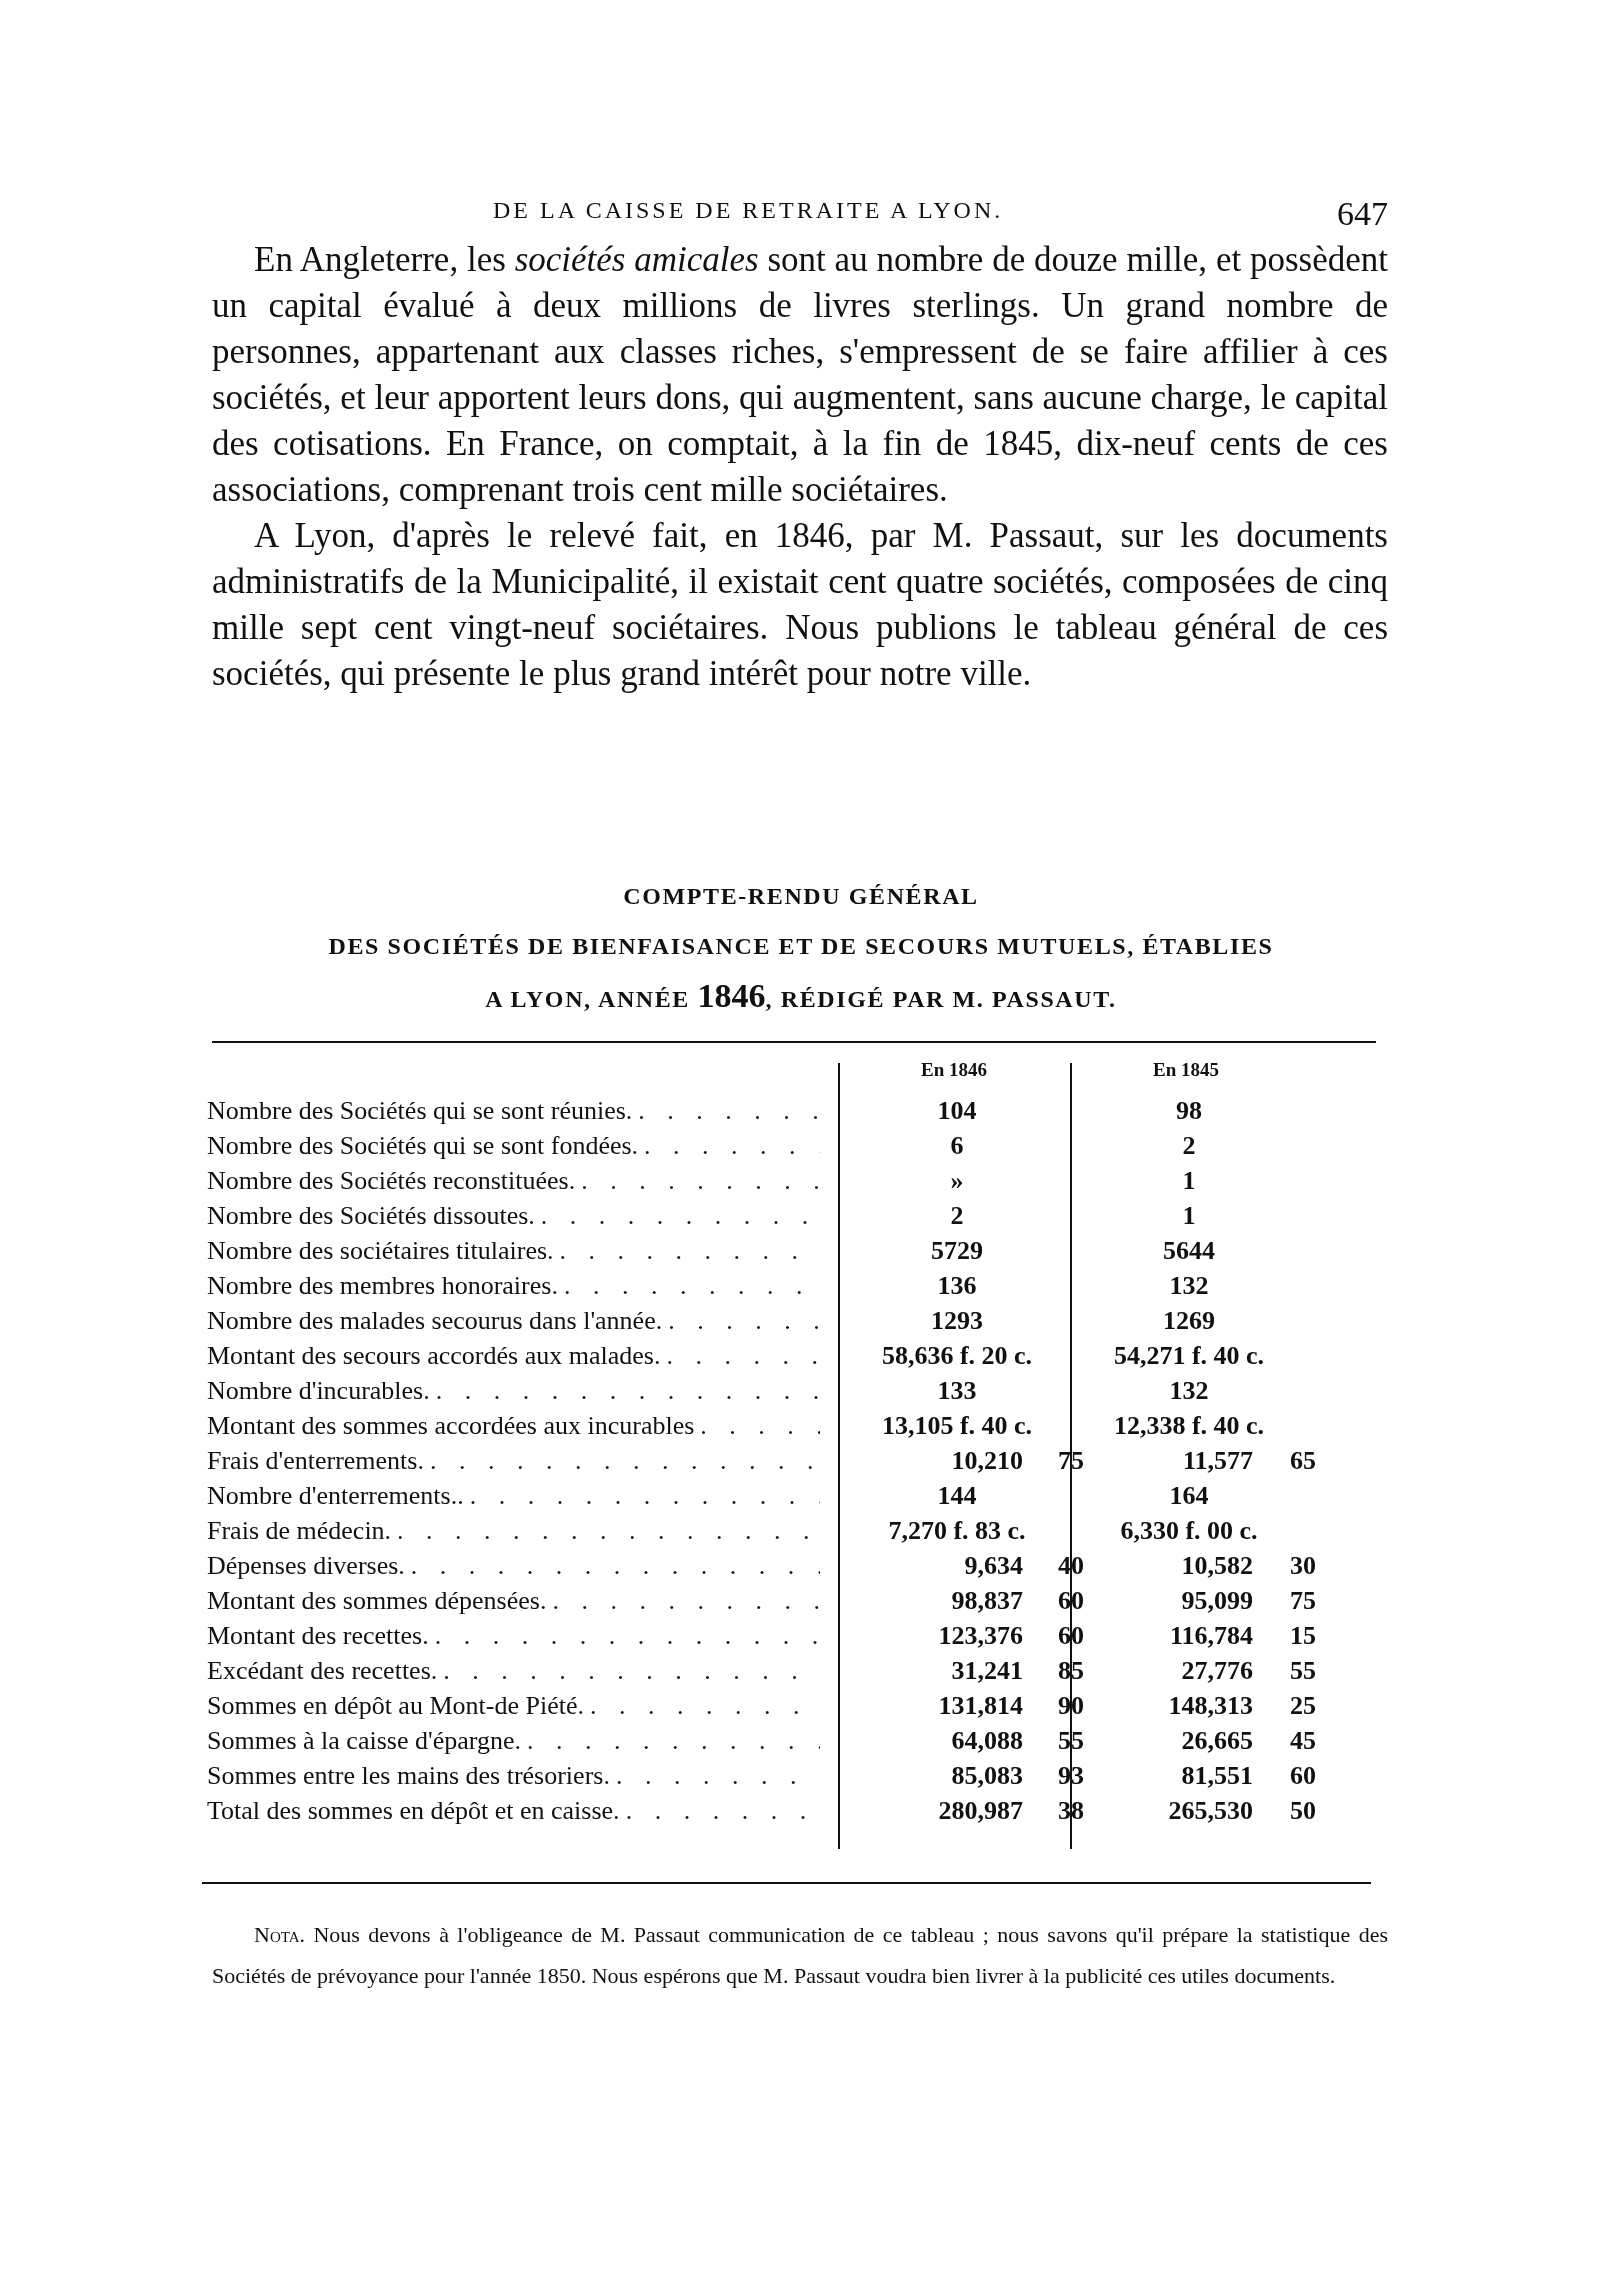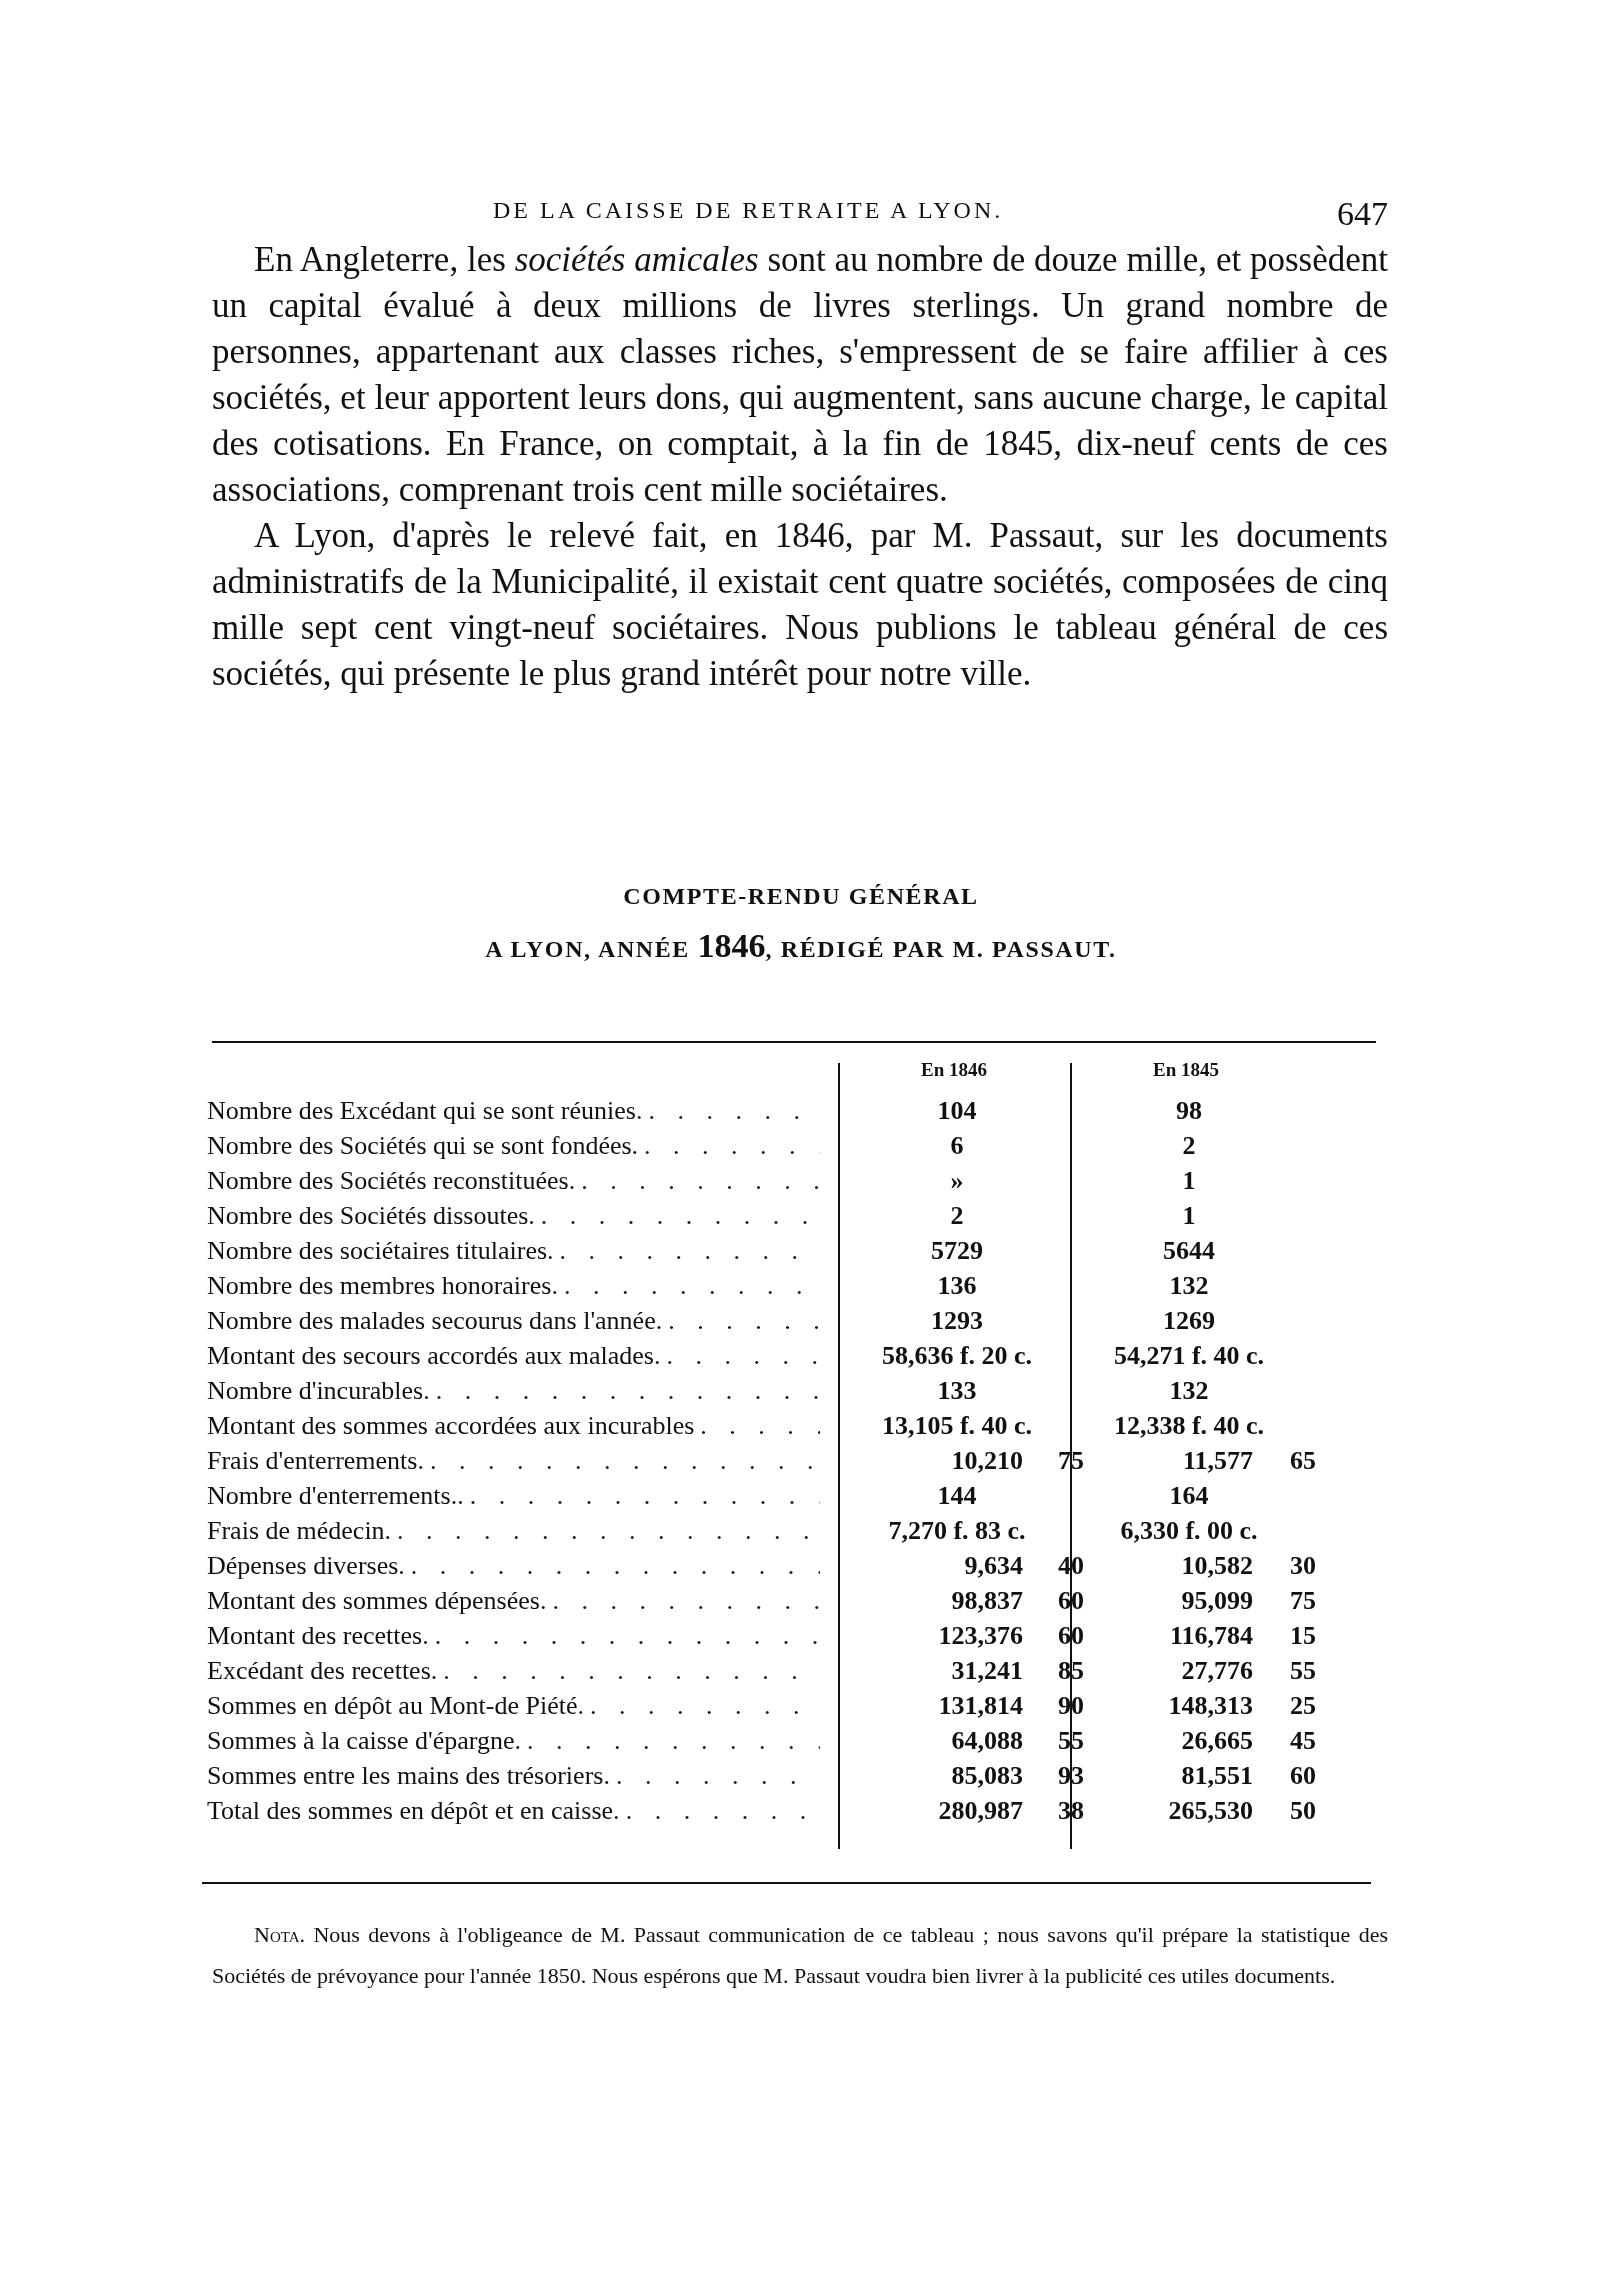--- a/index.html
+++ b/index.html
@@ -66,33 +66,34 @@
   <span class="page-number">647</span>
 </div>
 
 <div class="abs body-text">
   <p><span>En Angleterre, les </span><em>sociétés amicales</em><span> sont au nombre de douze mille, et possèdent un capital évalué à deux millions de livres sterlings. Un grand nombre de personnes, appartenant aux classes riches, s'empressent de se faire affilier à ces sociétés, et leur apportent leurs dons, qui augmentent, sans aucune charge, le capital des cotisations. En France, on comptait, à la fin de 1845, dix-neuf cents de ces associations, comprenant trois cent mille sociétaires.</span></p>
   <p>A Lyon, d'après le relevé fait, en 1846, par M. Passaut, sur les documents administratifs de la Municipalité, il existait cent quatre sociétés, composées de cinq mille sept cent vingt-neuf sociétaires. Nous publions le tableau général de ces sociétés, qui présente le plus grand intérêt pour notre ville.</p>
 </div>
 
 <div class="abs table-title">
   <div>COMPTE-RENDU GÉNÉRAL</div>
+  <div>DES SOCIÉTÉS DE BIENFAISANCE ET DE SECOURS MUTUELS, ÉTABLIES</div>
   <div class="t3"><span>A LYON, ANNÉE </span><span class="yr">1846</span><span>, RÉDIGÉ PAR M. PASSAUT.</span></div>
 </div>
 
 <div class="abs rule rule-top"></div>
 <div class="abs col-line col-line-1"></div>
 <div class="abs col-line col-line-2"></div>
 <div class="abs table-head th-1846">En 1846</div>
 <div class="abs table-head th-1845">En 1845</div>
 
 <div class="abs rows" id="rows">
     <div class="row">
       <div class="label label-fill">
-        <span class="txt">Nombre des Excédant qui se sont réunies.</span>
+        <span class="txt">Nombre des Sociétés qui se sont réunies.</span>
         <span class="lead">. . . . . . . . . . . . . . . . . . . . . . . . . . . . .</span>
       </div>
       <span class="v1">104</span>
       <span class="v2">98</span>
     </div>
     <div class="row">
       <div class="label label-fill">
         <span class="txt">Nombre des Sociétés qui se sont fondées.</span>
         <span class="lead">. . . . . . . . . . . . . . . . . . . . . . . . . . . . .</span>
       </div>

